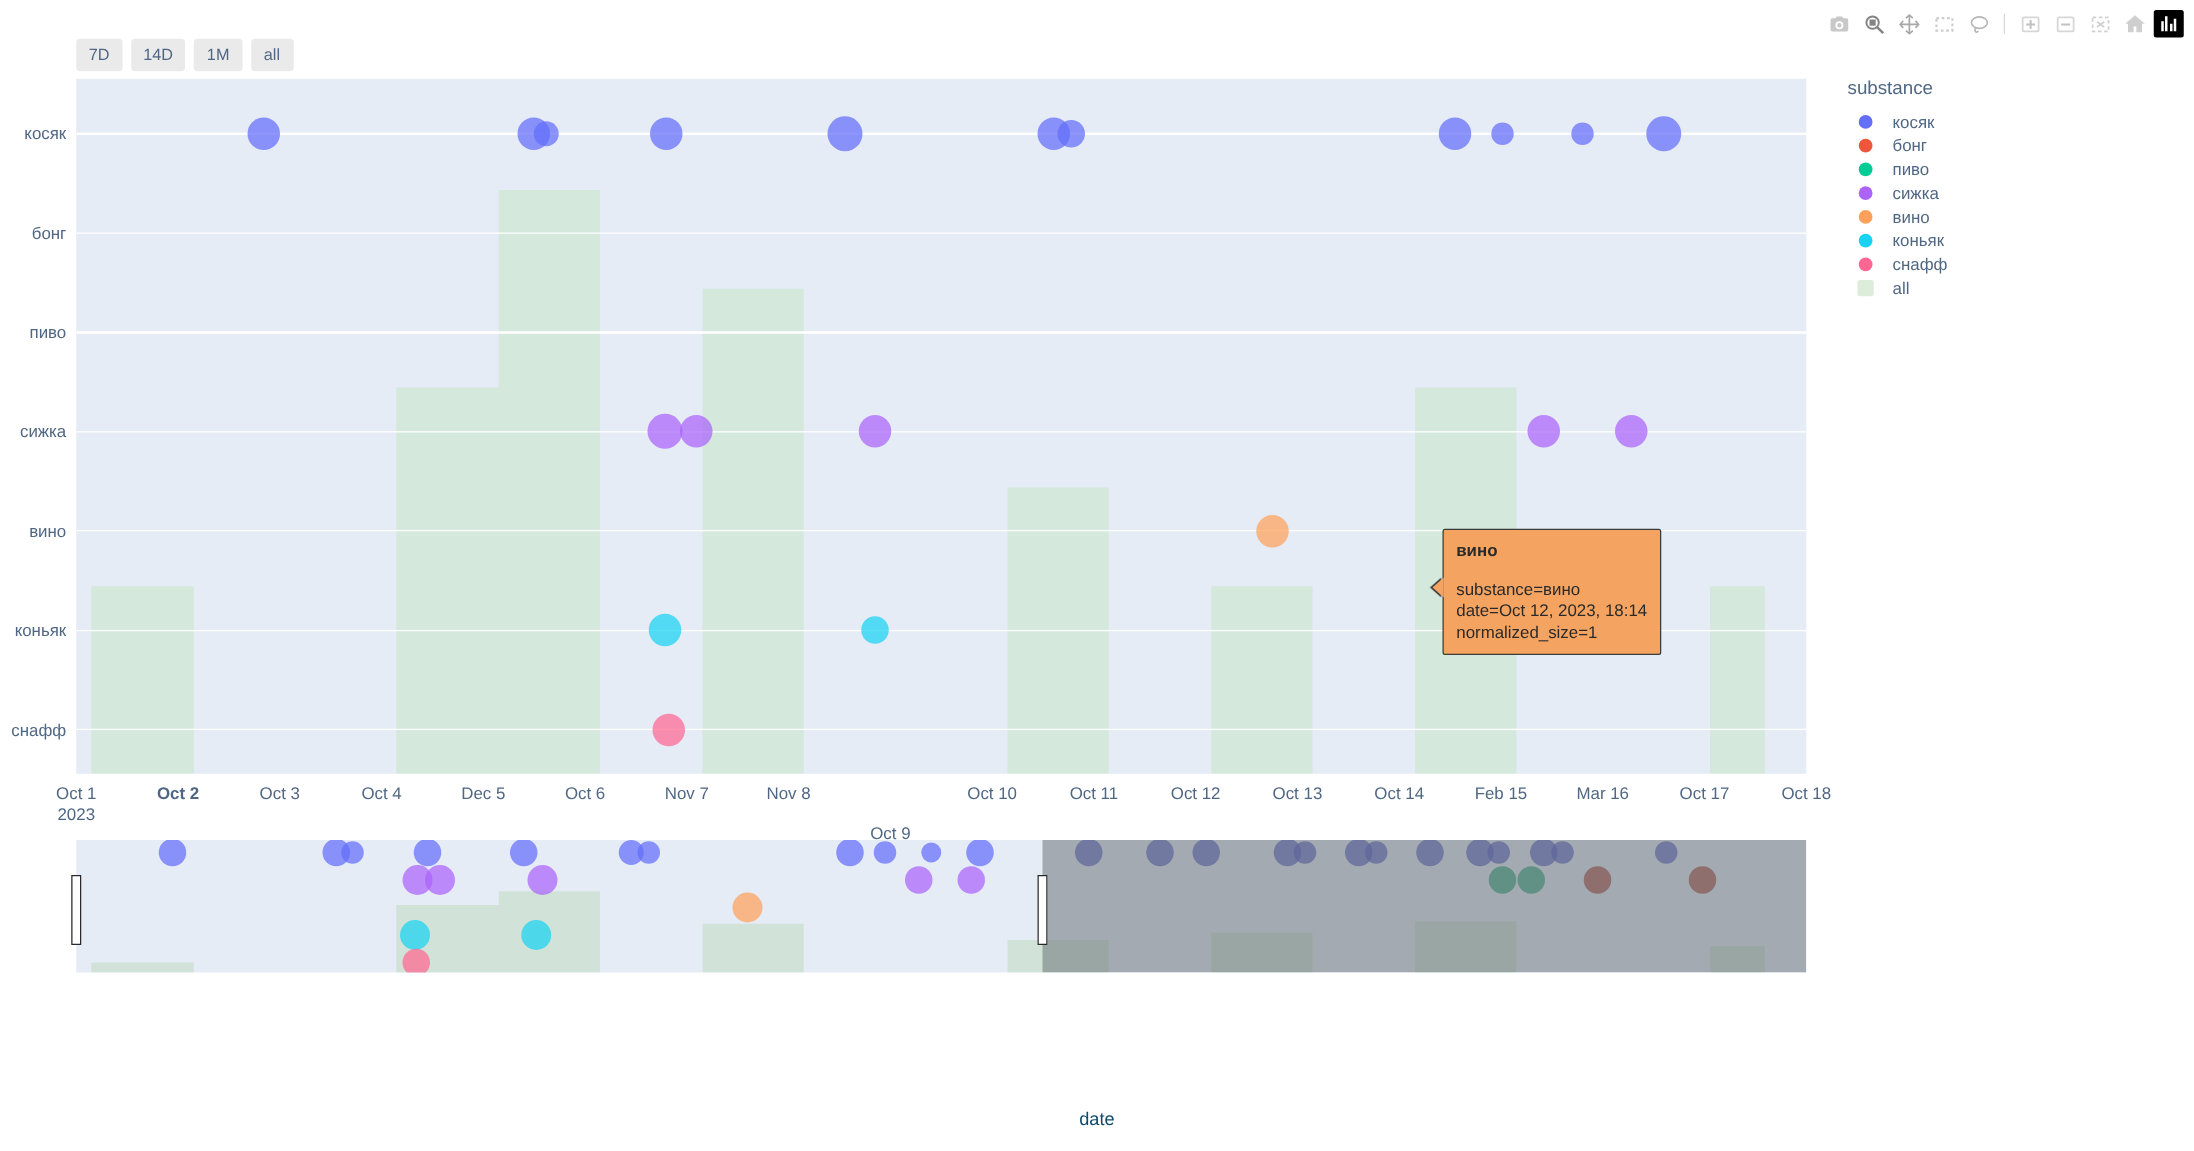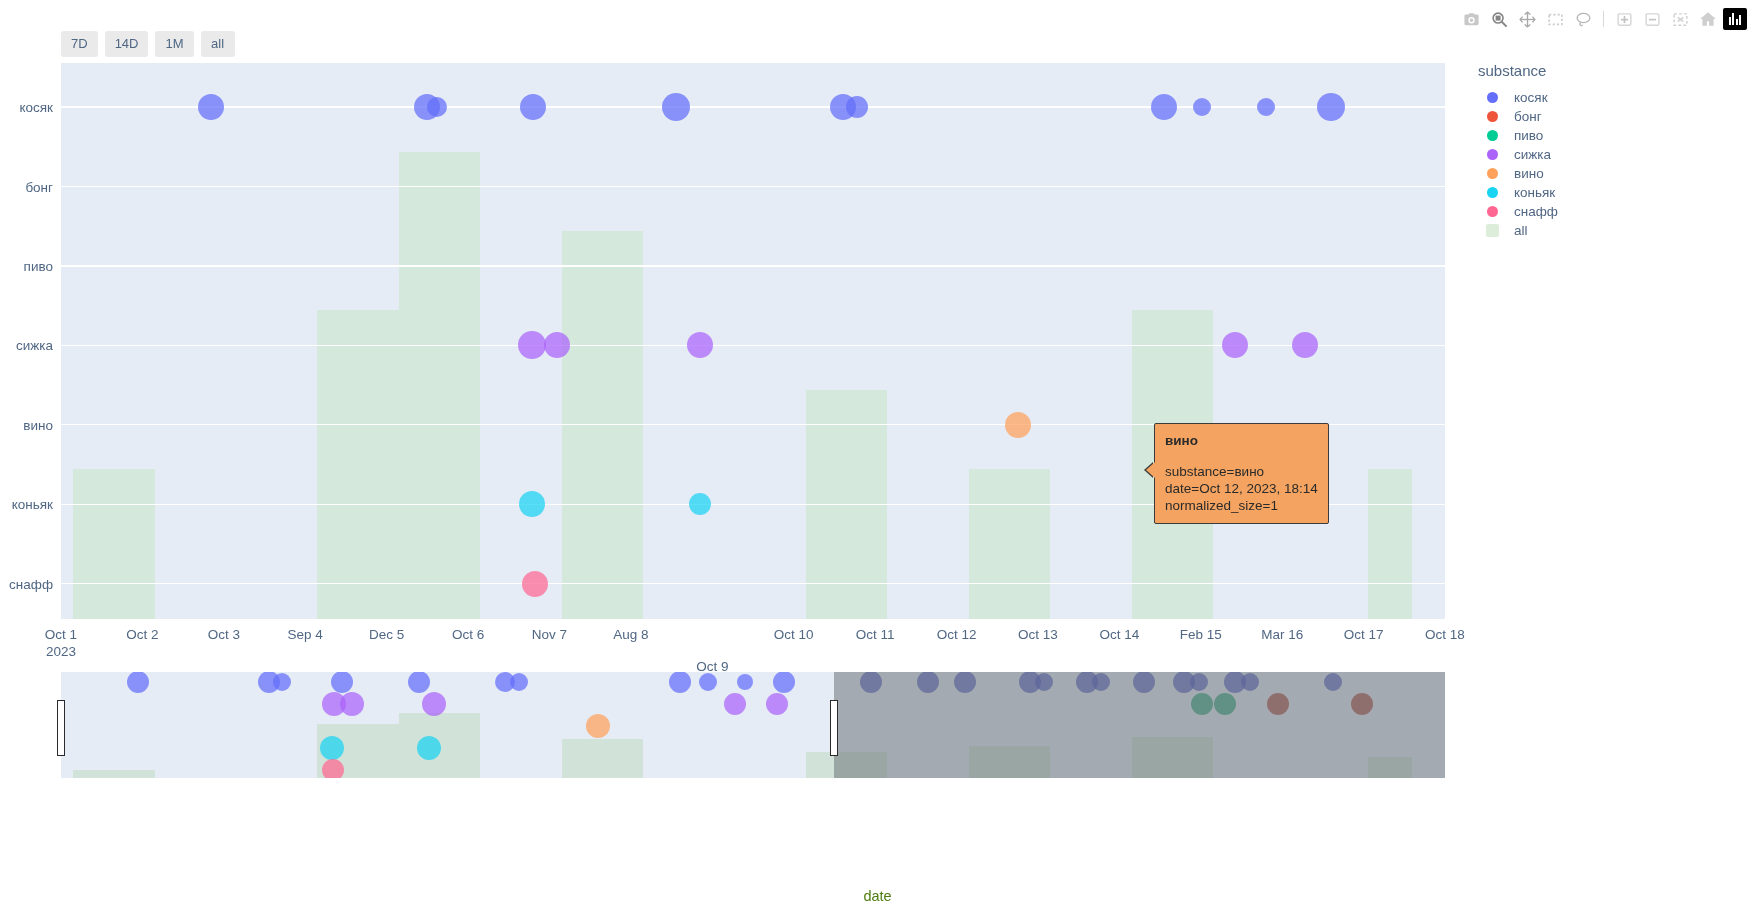--- a/index.html
+++ b/index.html
@@ -68,21 +68,21 @@
   }
   .ylabels { position:absolute; left:0; top:63px; width:53px; height:556px; }
   .xlabels { position:absolute; left:61px; top:624px; width:1384px; height:40px; }
   .xlabel {
     position:absolute; top:3px; color:#506784; font-size:13.5px;
     transform: translateX(-50%); white-space:nowrap; text-align:center;
   }
   .xlabel .yr { display:block; margin-top:2px; }
   .xtitle {
     position:absolute; left:0; top:888px; width:1755px;
-    text-align:center; color:#4d7c0f; font-size:14.5px;
+    text-align:center; color:#0c4a6e; font-size:14.5px;
   }
 
   
   .legend { position:absolute; left:1475px; top:62px; width:170px; }
   .legend-title { color:#506784; font-size:15px; margin-bottom:9px; padding-left:3px; }
   .legend-item {
     display:flex; align-items:center; height:19px; cursor:pointer;
   }
   .legend-swatch {
     width: 11px; height: 11px; border-radius:50%;
@@ -254,27 +254,27 @@
       <div class="ylabel" style="top: 44.0829px;">косяк</div>
       <div class="ylabel" style="top: 123.511px;">бонг</div>
       <div class="ylabel" style="top: 202.94px;">пиво</div>
       <div class="ylabel" style="top: 282.369px;">сижка</div>
       <div class="ylabel" style="top: 361.797px;">вино</div>
       <div class="ylabel" style="top: 441.226px;">коньяк</div>
       <div class="ylabel" style="top: 520.654px;">снафф</div>
     </div>
   <div class="xlabels">
       <div class="xlabel" style="left: 0px;"><span>Oct 1</span><span class="yr">2023</span></div>
-      <div class="xlabel" style="left: 81.4118px;"><span>Oct 2</span></div>
+      <div class="xlabel" style="left: 81.4118px; font-weight: bold;"><span>Oct 2</span></div>
       <div class="xlabel" style="left: 162.824px;"><span>Oct 3</span></div>
-      <div class="xlabel" style="left: 244.235px;"><span>Sep 4</span></div>
+      <div class="xlabel" style="left: 244.235px;"><span>Oct 4</span></div>
       <div class="xlabel" style="left: 325.647px;"><span>Dec 5</span></div>
       <div class="xlabel" style="left: 407.059px;"><span>Oct 6</span></div>
       <div class="xlabel" style="left: 488.471px;"><span>Nov 7</span></div>
-      <div class="xlabel" style="left: 569.882px;"><span>Aug 8</span></div>
+      <div class="xlabel" style="left: 569.882px;"><span>Nov 8</span></div>
       <div class="xlabel" style="left: 651.294px; margin-top: 32px;"><span>Oct 9</span></div>
       <div class="xlabel" style="left: 732.706px;"><span>Oct 10</span></div>
       <div class="xlabel" style="left: 814.118px;"><span>Oct 11</span></div>
       <div class="xlabel" style="left: 895.529px;"><span>Oct 12</span></div>
       <div class="xlabel" style="left: 976.941px;"><span>Oct 13</span></div>
       <div class="xlabel" style="left: 1058.35px;"><span>Oct 14</span></div>
       <div class="xlabel" style="left: 1139.76px;"><span>Feb 15</span></div>
       <div class="xlabel" style="left: 1221.18px;"><span>Mar 16</span></div>
       <div class="xlabel" style="left: 1302.59px;"><span>Oct 17</span></div>
       <div class="xlabel" style="left: 1384px;"><span>Oct 18</span></div>

